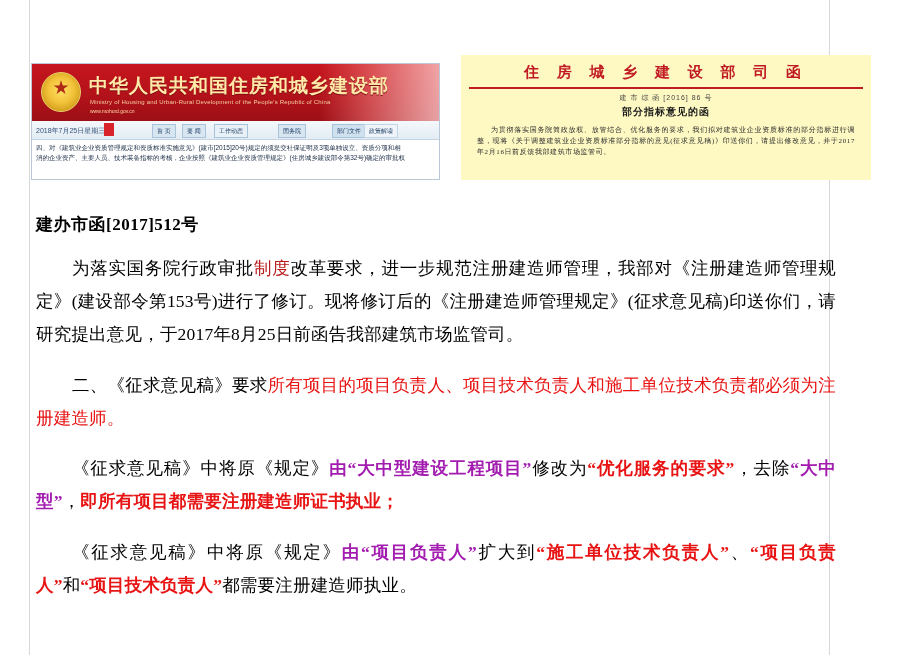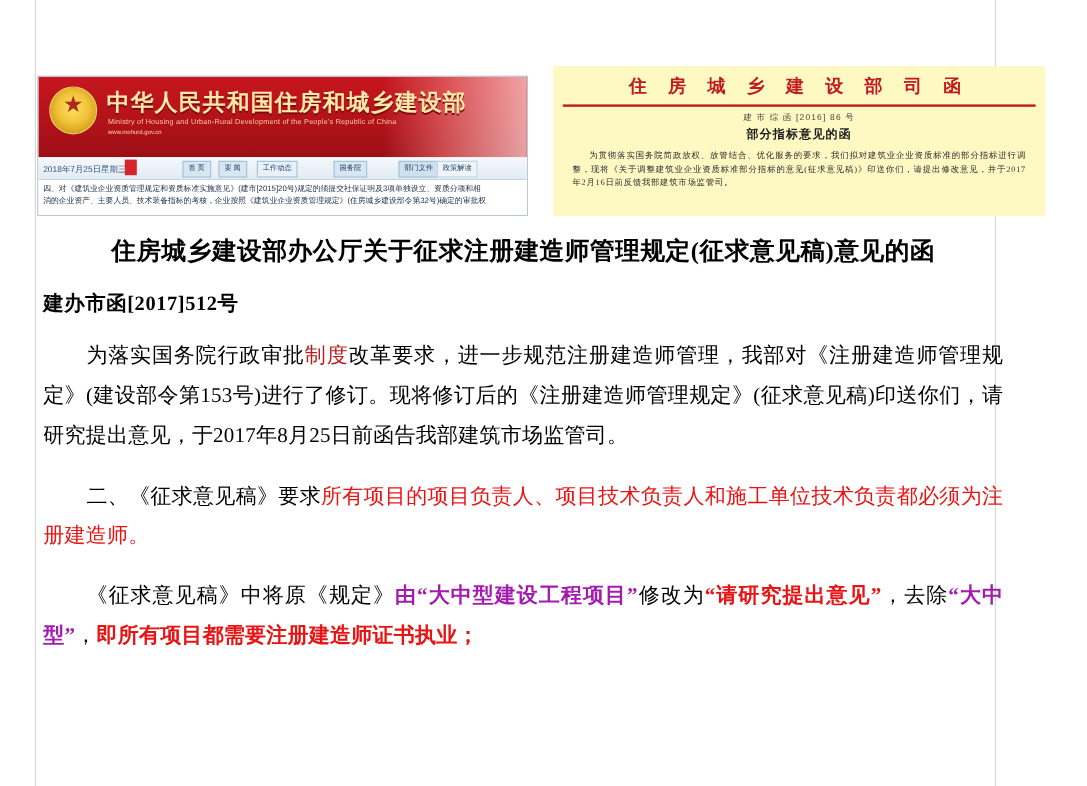--- a/index.html
+++ b/index.html
@@ -46,21 +46,21 @@
     left: 0;
     top: 8px;
     width: 407px;
     height: 115px;
     border: 1px solid #b9c7d6;
     background: #ffffff;
     overflow: hidden;
   }
   .banner-top {
     position: relative;
-    height: 67px;
+    height: 57px;
     background: linear-gradient(to bottom, #c7161e 0%, #b3121a 55%, #9c0f16 100%);
     overflow: hidden;
     padding-left: 18px;
   }
   .banner-top .flagwash {
     position: absolute;
     right: 0; top: 0; bottom: 0;
     width: 120px;
     background: linear-gradient(to right, rgba(199,22,30,0) 0%, rgba(235,120,120,0.55) 40%, rgba(255,210,210,0.75) 100%);
   }
@@ -281,31 +281,33 @@
       <div class="scan-rule"></div>
       <div class="scan-code">建 市 综 函 [2016] 86 号</div>
       <div class="scan-h2">部分指标意见的函</div>
       <div class="scan-para indent">为贯彻落实国务院简政放权、放管结合、优化服务的要求，我们拟对建筑业企业资质标准的部分指标进行调整，现将《关于调整建筑业企业资质标准部分指标的意见(征求意见稿)》印送你们，请提出修改意见，并于2017年2月16日前反馈我部建筑市场监管司。</div>
 
     </div>
   </div>
 
   <div class="doc">
 
-    <div class="doc-title">住房城乡建设部办公厅关于征求注册建造师管理规定(征求意见稿)意见的函</div>
 
     <div class="doc-number">建办市函[2017]512号</div>
 
     <p class="para indent">
       <span>为落实国务院行政审批</span><span class="lnk-blue">制度</span><span>改革要求，进一步规范注册建造师管理，我部对《注册建造师管理规定》(建设部令第153号)进行了修订。现将修订后的《注册建造师管理规定》(征求意见稿)印送你们，请研究提出意见，于2017年8月25日前函告我部建筑市场监管司。</span>
     </p>
 
     <p class="para indent">
       <span>二、《征求意见稿》要求</span><span class="red">所有项目的项目负责人、项目技术负责人和施工单位技术负责都必须为注册建造师。</span>
     </p>
 
     <p class="para indent">
-      <span>《征求意见稿》中将原《规定》</span><span class="blueb">由“大中型建设工程项目”</span><span>修改为</span><span class="redb">“请研究提出意见”</span><span>，去除</span><span class="blueb">“大中型”</span><span>，</span><span class="redb">即所有项目都需要注册建造师证书执业；</span>
+      <span>《征求意见稿》中将原《规定》</span><span class="blueb">由“大中型建设工程项目”</span><span>修改为</span><span class="redb">“优化服务的要求”</span><span>，去除</span><span class="blueb">“大中型”</span><span>，</span><span class="redb">即所有项目都需要注册建造师证书执业；</span>
     </p>
 
+    <p class="para indent">
+      <span>《征求意见稿》中将原《规定》</span><span class="blueb">由“项目负责人”</span><span>扩大到</span><span class="redb">“施工单位技术负责人”</span><span>、</span><span class="redb">“项目负责人”</span><span>和</span><span class="redb">“项目技术负责人”</span><span>都需要注册建造师执业。</span>
+    </p>
 
   </div>
 </div>
 
 </body></html>

